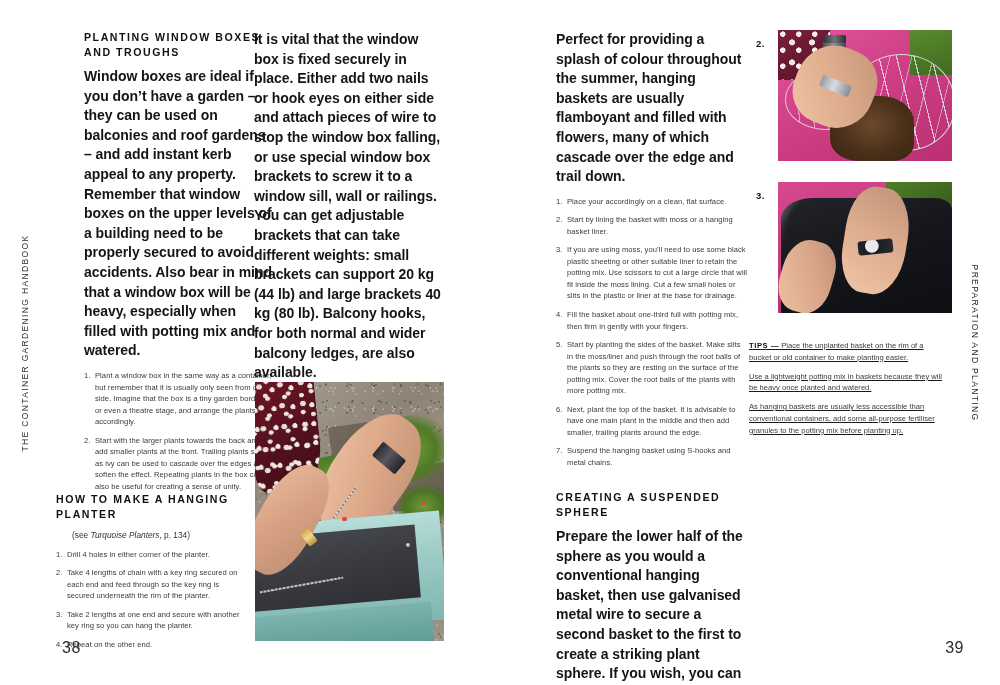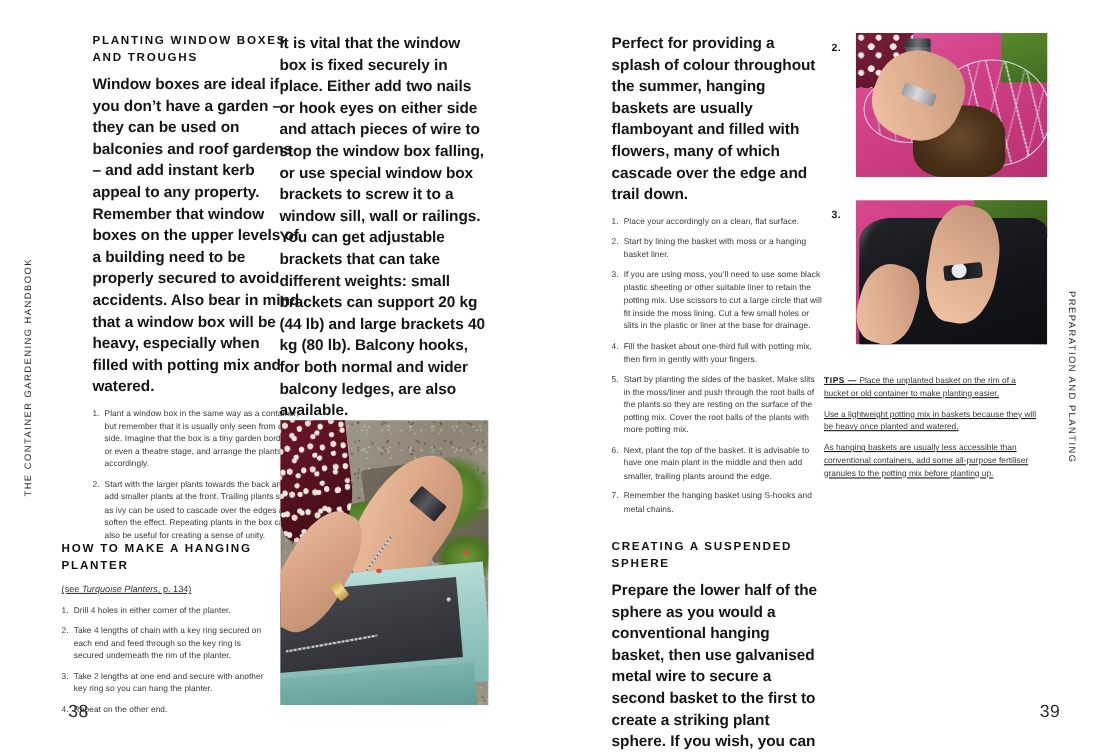--- a/index.html
+++ b/index.html
@@ -109,25 +109,24 @@
   
   p.small {
     margin: 0 0 7px 0;
     font-size: 7.6px;
     line-height: 1.55;
     color: #3a3a3a;
   }
   p.small:last-child { margin-bottom: 0; }
 
   p.caption-note {
-    margin: 0 0 7px 0;
+    margin: 0 0 7px 16px;
     font-size: 8.3px;
     line-height: 1.5;
     color: #333;
-    text-decoration: underline;
   }
   p.caption-note em { font-style: italic; }
 
   .tips-label {
     font-weight: 700;
     color: #111;
     letter-spacing: 0.6px;
   }
 
   
@@ -346,21 +345,21 @@
 
 <div class="col col-3">
   <p class="standfirst">Perfect for providing a splash of colour throughout the summer, hanging baskets are usually flamboyant and filled with flowers, many of which cascade over the edge and trail down.</p>
   <ol class="steps">
     <li>Place your accordingly on a clean, flat surface.</li>
     <li>Start by lining the basket with moss or a hanging basket liner.</li>
     <li>If you are using moss, you’ll need to use some black plastic sheeting or other suitable liner to retain the potting mix. Use scissors to cut a large circle that will fit inside the moss lining. Cut a few small holes or slits in the plastic or liner at the base for drainage.</li>
     <li>Fill the basket about one-third full with potting mix, then firm in gently with your fingers.</li>
     <li>Start by planting the sides of the basket. Make slits in the moss/liner and push through the root balls of the plants so they are resting on the surface of the potting mix. Cover the root balls of the plants with more potting mix.</li>
     <li>Next, plant the top of the basket. It is advisable to have one main plant in the middle and then add smaller, trailing plants around the edge.</li>
-    <li>Remember the hanging basket using S-hooks and metal chains.</li>
+    <li>Suspend the hanging basket using S-hooks and metal chains.</li>
   </ol>
 </div>
 
 <div class="photo-num" style="left:756px; top:38px;">2.</div>
 
 <div class="photo" id="photo-step2">
   <div class="layer p2-bg"></div>
   <div class="layer p2-grass"></div>
   <div class="layer p2-fabric"></div>
   <div class="layer p2-can"></div>

